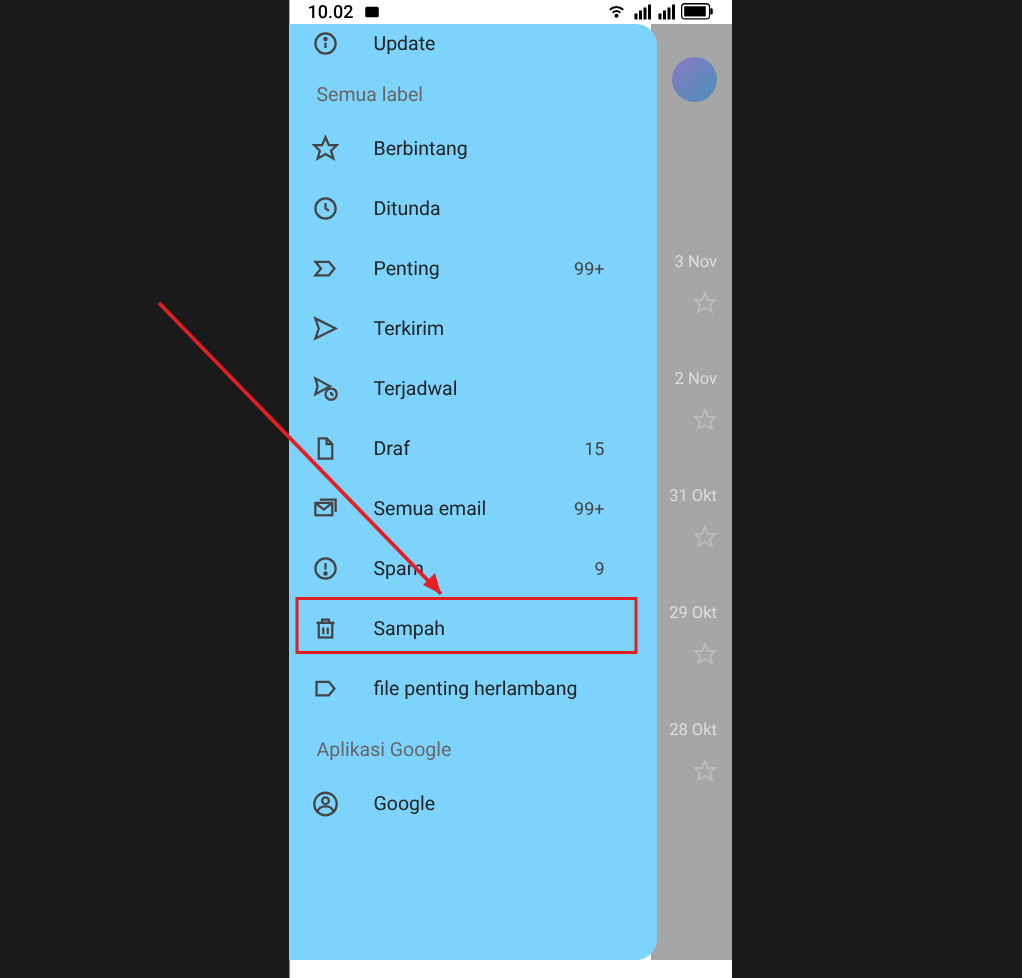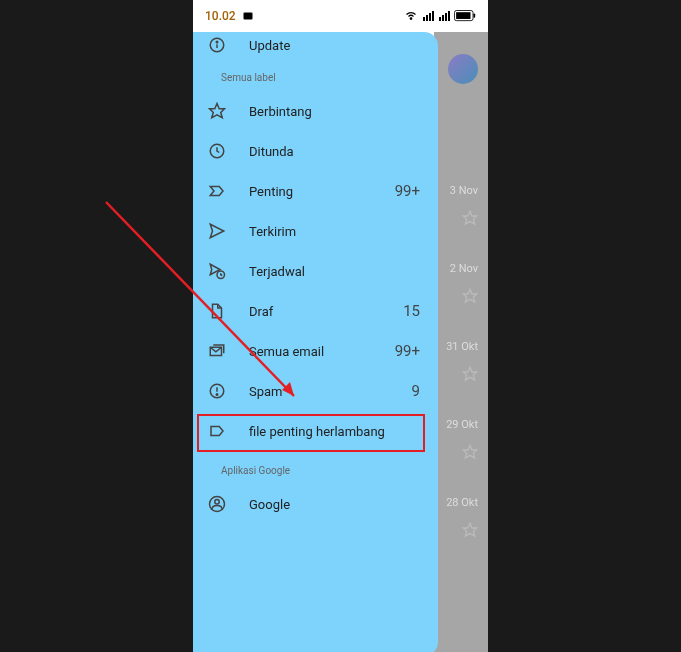--- a/index.html
+++ b/index.html
@@ -17,28 +17,28 @@
     .phone {
       width: 295px;
       height: 652px;
       background: #fff;
       position: relative;
       overflow: hidden;
       margin-top: 0;
     }
     .status-bar {
       height: 16px;
-      padding: 16px 12px;
+      padding: 0 12px;
       display: flex;
       align-items: center;
       justify-content: space-between;
       font-size: 12px;
       font-weight: 500;
       background: #fff;
-      color: #a16207;
+      color: #000000;
     }
     .status-left { display: flex; align-items: center; gap: 6px; }
     .status-right { display: flex; align-items: center; gap: 4px; }
     .status-icon { display: inline-flex; }
     .screen-content {
       position: relative;
       height: calc(100% - 28px);
       background: #fff;
     }
     .backdrop {
@@ -102,28 +102,28 @@
       color: #444;
       flex-shrink: 0;
     }
     .drawer-label {
       margin-left: 22px;
       font-size: 13px;
       color: #222;
       flex: 1;
     }
     .drawer-count {
-      font-size: 15px;
+      font-size: 12px;
       color: #444;
-      margin-right: 4px;
+      margin-right: 21px;
       text-align: center;
     }
     .section-header {
-      padding: 14px 28px 8px;
-      font-size: 10px;
+      padding: 14px 18px 8px;
+      font-size: 13px;
       color: #666;
     }
     .highlight-box {
       position: absolute;
       border: 2.5px solid #e31e24;
       pointer-events: none;
       left: 4px;
       width: 228px;
       height: 38px;
     }
@@ -309,20 +309,32 @@
             <svg width="18" height="18" viewBox="0 0 24 24" fill="none" stroke="#444" stroke-width="2">
               <circle cx="12" cy="12" r="9"></circle>
               <line x1="12" y1="7" x2="12" y2="13"></line>
               <circle cx="12" cy="16.5" r="1" fill="#444"></circle>
             </svg>
           </span>
         <span class="drawer-label">Spam</span>
         <span class="drawer-count">9</span>
       </div>
 
+      <div class="drawer-item">
+        <span class="drawer-icon">
+            <svg width="18" height="18" viewBox="0 0 24 24" fill="none" stroke="#444" stroke-width="2">
+              <rect x="6" y="7" width="12" height="13"></rect>
+              <line x1="4" y1="7" x2="20" y2="7"></line>
+              <line x1="10" y1="11" x2="10" y2="17"></line>
+              <line x1="14" y1="11" x2="14" y2="17"></line>
+              <path d="M9 7V4h6v3"></path>
+            </svg>
+          </span>
+        <span class="drawer-label">Sampah</span>
+      </div>
 
       <div class="drawer-item">
         <span class="drawer-icon">
             <svg width="18" height="18" viewBox="0 0 24 24" fill="none" stroke="#444" stroke-width="2">
               <path d="M4 6h11l5 6-5 6H4z"></path>
             </svg>
           </span>
         <span class="drawer-label">file penting herlambang</span>
       </div>
 

